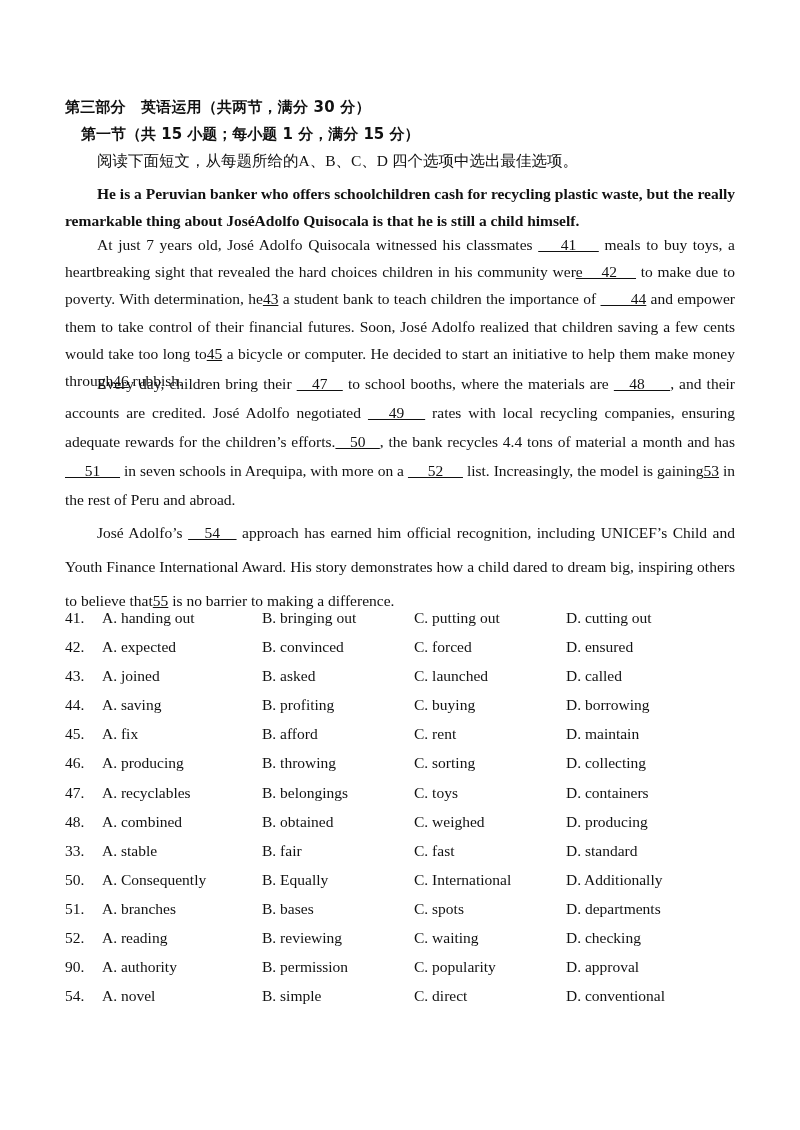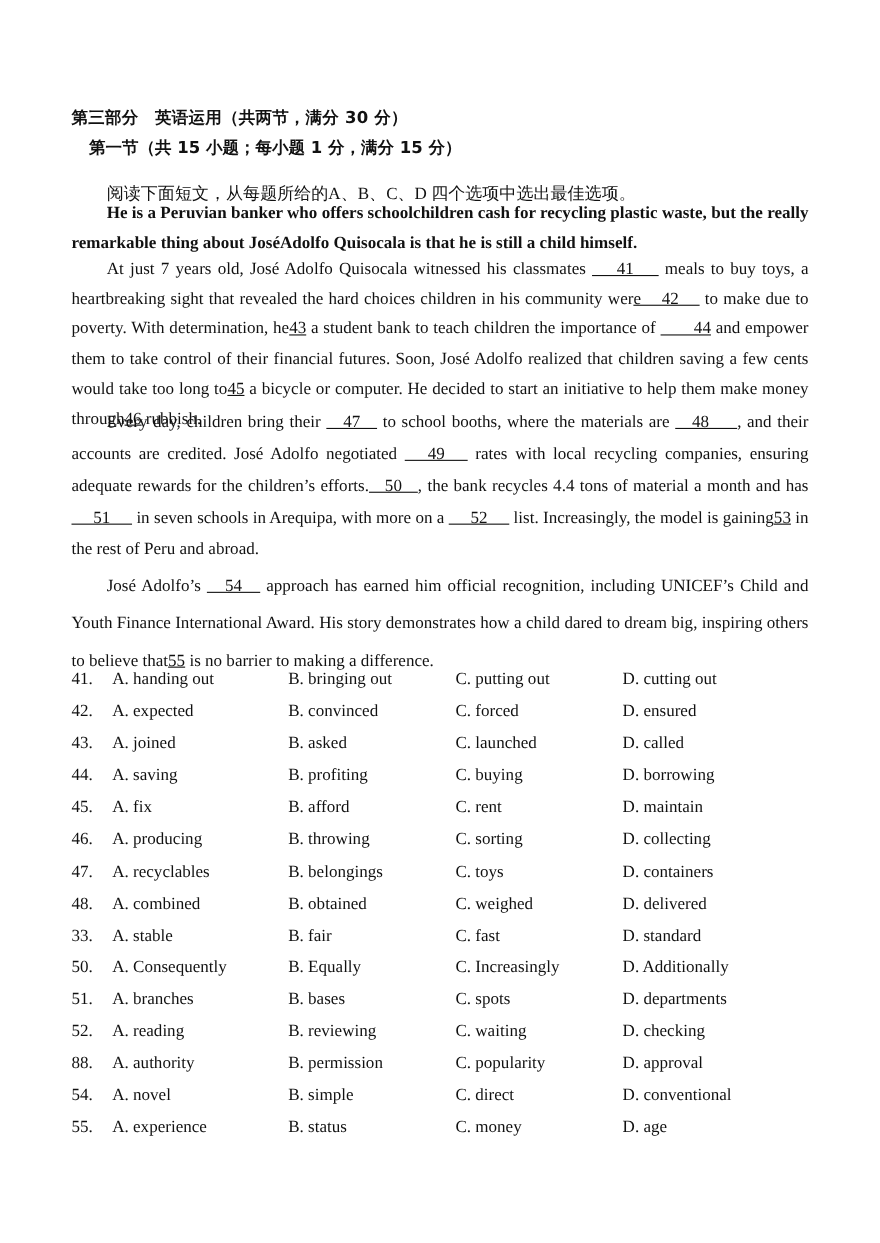--- a/index.html
+++ b/index.html
@@ -1,20 +1,20 @@
 <!DOCTYPE html>
 <html><head>
 <meta charset="utf-8">
 <style>
   html, body { margin: 0; padding: 0; background: #ffffff; }
   body { width: 800px; height: 1130px; position: relative; overflow: hidden; color: #111; font-family: "Liberation Serif", "DejaVu Serif", serif; }
   .page { position: absolute; left: 65px; top: 0; width: 670px; }
   .h1 { position: absolute; top: 98px; left: 0; font-family: "DejaVu Sans", "Liberation Sans", sans-serif; font-weight: bold; font-size: 15px; white-space: nowrap; letter-spacing: 0.2px; }
   .h2 { position: absolute; top: 125px; left: 16px; font-family: "DejaVu Sans", "Liberation Sans", sans-serif; font-weight: bold; font-size: 15px; white-space: nowrap; }
-  .instr { position: absolute; top: 166px; left: 32px; font-size: 15.5px; white-space: nowrap; }
+  .instr { position: absolute; top: 151px; left: 32px; font-size: 15.5px; white-space: nowrap; }
   .para { position: absolute; left: 0; width: 670px; font-size: 15.5px; line-height: 27.3px; text-align: justify; text-indent: 32px; margin: 0; }
   .p1 { top: 153px; }
   .p2 { top: 207px; line-height: 27.2px; margin-top: 24px; }
   .p3 { top: 370px; line-height: 28.9px; }
   .p4 { top: 516px; line-height: 34px; }
   .blank { text-decoration: underline; white-space: pre; }
   .opts { position: absolute; top: 603px; left: 0; width: 670px; }
   .opt-row { position: relative; height: 29.1px; font-size: 15.5px; line-height: 29.1px; white-space: nowrap; }
   .opt-row span { position: absolute; top: 0; }
   .num { left: 0; }
@@ -84,65 +84,58 @@
         <span class="oa">A. recyclables</span>
         <span class="ob">B. belongings</span>
         <span class="oc">C. toys</span>
         <span class="od">D. containers</span>
       </div>
       <div class="opt-row">
         <span class="num">48.</span>
         <span class="oa">A. combined</span>
         <span class="ob">B. obtained</span>
         <span class="oc">C. weighed</span>
-        <span class="od">D. delivered</span>
+        <span class="od">D. producing</span>
       </div>
       <div class="opt-row">
         <span class="num">33.</span>
         <span class="oa">A. stable</span>
         <span class="ob">B. fair</span>
         <span class="oc">C. fast</span>
         <span class="od">D. standard</span>
       </div>
       <div class="opt-row">
         <span class="num">50.</span>
         <span class="oa">A. Consequently</span>
         <span class="ob">B. Equally</span>
-        <span class="oc">C. Increasingly</span>
+        <span class="oc">C. International</span>
         <span class="od">D. Additionally</span>
       </div>
       <div class="opt-row">
         <span class="num">51.</span>
         <span class="oa">A. branches</span>
         <span class="ob">B. bases</span>
         <span class="oc">C. spots</span>
         <span class="od">D. departments</span>
       </div>
       <div class="opt-row">
         <span class="num">52.</span>
         <span class="oa">A. reading</span>
         <span class="ob">B. reviewing</span>
         <span class="oc">C. waiting</span>
         <span class="od">D. checking</span>
       </div>
       <div class="opt-row">
-        <span class="num">88.</span>
+        <span class="num">90.</span>
         <span class="oa">A. authority</span>
         <span class="ob">B. permission</span>
         <span class="oc">C. popularity</span>
         <span class="od">D. approval</span>
       </div>
       <div class="opt-row">
         <span class="num">54.</span>
         <span class="oa">A. novel</span>
         <span class="ob">B. simple</span>
         <span class="oc">C. direct</span>
         <span class="od">D. conventional</span>
       </div>
-      <div class="opt-row">
-        <span class="num">55.</span>
-        <span class="oa">A. experience</span>
-        <span class="ob">B. status</span>
-        <span class="oc">C. money</span>
-        <span class="od">D. age</span>
-      </div>
     </div>
 </div>
 
 </body></html>

